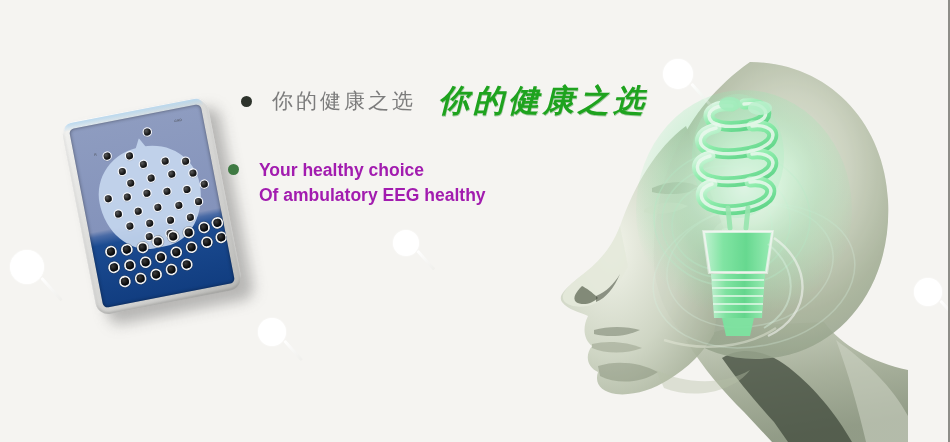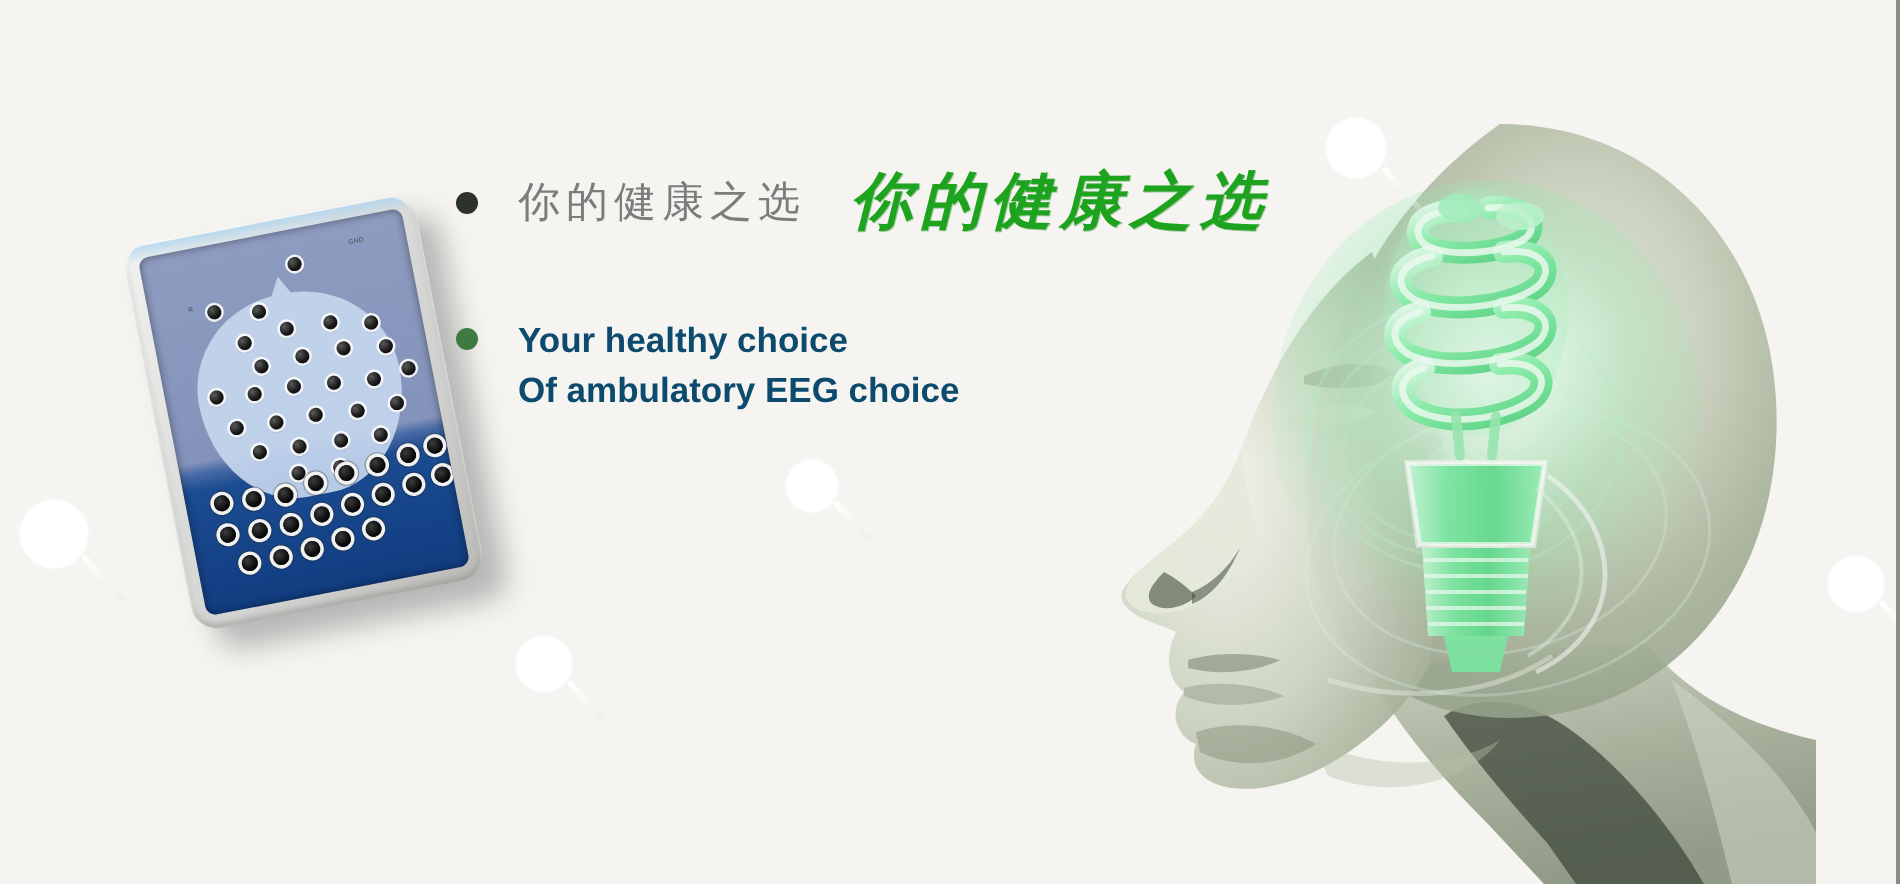--- a/index.html
+++ b/index.html
@@ -160,20 +160,21 @@
   .copy {
     position: absolute;
     left: 228px;
     top: 80px;
     width: 420px;
   }
   .line-primary {
     display: flex;
     align-items: center;
     height: 42px;
+    justify-content: flex-end;
   }
   .bullet {
     width: 11px;
     height: 11px;
     border-radius: 50%;
     flex: 0 0 auto;
   }
   .bullet.dark { background: #2d332c; }
   .bullet.green { background: #3f7a43; }
 
@@ -203,21 +204,21 @@
     margin-top: 36px;
   }
   .line-secondary .bullet { margin-top: 6px; }
   .en-block {
     margin-left: 20px;
   }
   .en-line {
     font-family: "Liberation Sans", sans-serif;
     font-size: 17.5px;
     font-weight: bold;
-    color: #0c4a6e;
+    color: #a21caf;
     line-height: 25px;
     white-space: nowrap;
   }
 </style>
 </head>
 <body>
 
 <div class="banner">
 
   <div>
@@ -477,19 +478,19 @@
     <div class="line-primary">
       <span class="bullet dark"></span>
       <span class="cn-sub">你的健康之选</span>
       <span class="cn-headline">你的健康之选</span>
     </div>
 
     <div class="line-secondary">
       <span class="bullet green"></span>
       <div class="en-block">
         <div class="en-line">Your healthy choice</div>
-        <div class="en-line">Of ambulatory EEG choice</div>
+        <div class="en-line">Of ambulatory EEG healthy</div>
       </div>
     </div>
 
   </div>
 
 </div>
 
 </body></html>

